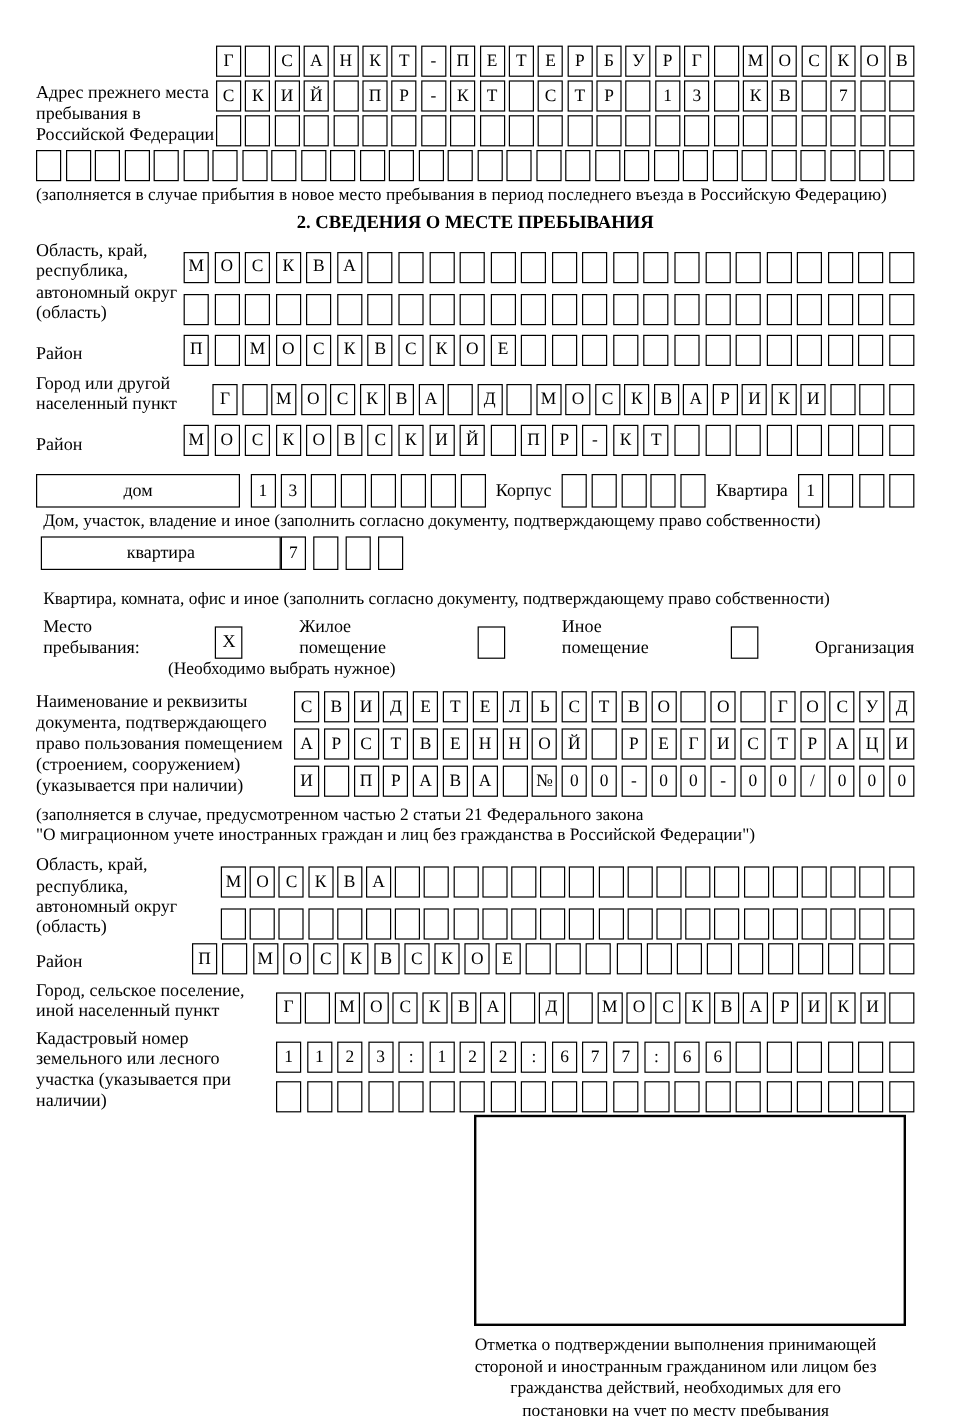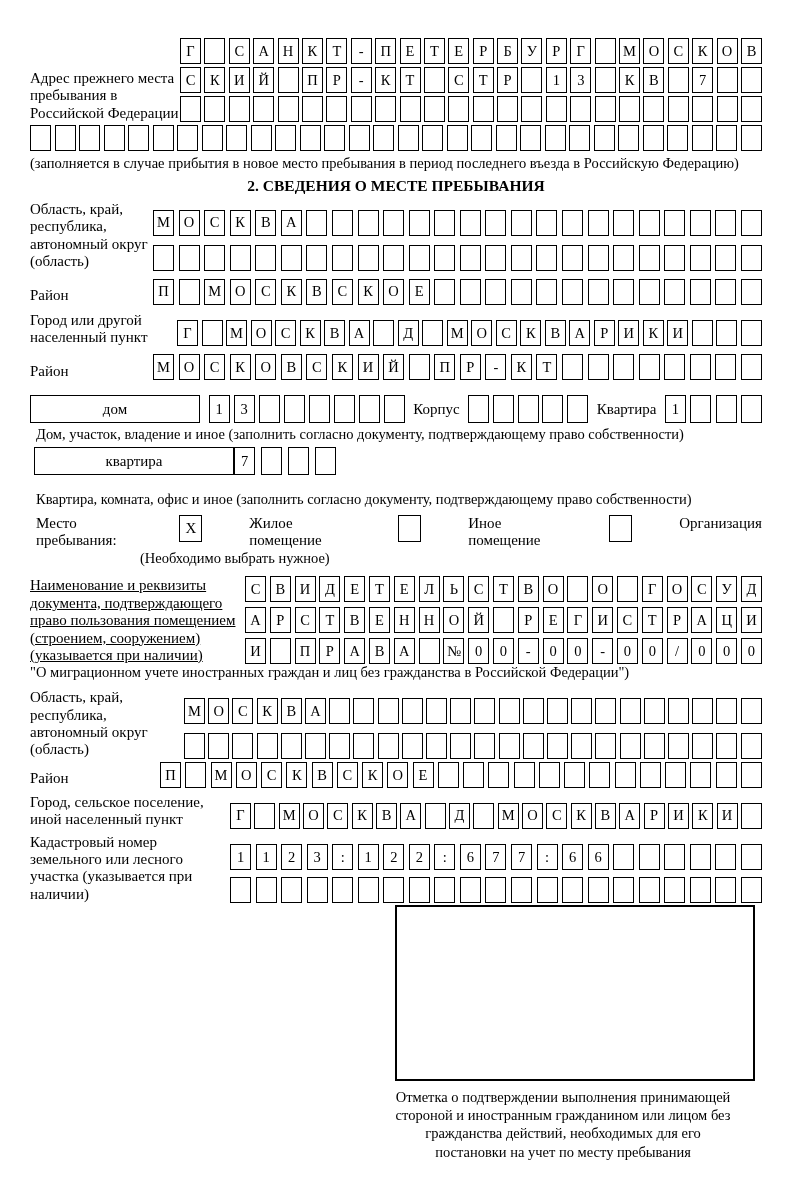--- a/index.html
+++ b/index.html
@@ -24,35 +24,35 @@
     border:1.7px solid #000;
     display:flex; align-items:center; justify-content:center;
     font-size:14.5px; line-height:1;
   }
 
   .sec-title { text-align:center; font-weight:bold; font-size:15.5px; }
   .note-c { font-size:14.5px; }
   .note-l { font-size:14.5px; }
 
   .lw150{width:150px;} .lw123{width:123px;} .lw147{width:147px;}
-  .lw154{width:154px;} .lw130{width:130px;} .lw200{width:200px;} .lw215{width:215px;text-decoration:underline;}
+  .lw154{width:154px;} .lw130{width:130px;} .lw200{width:200px;} .lw215{width:215px;}
 
   .house-row { display:flex; justify-content:space-between; align-items:center; }
   .big-box {
     border:1.7px solid #000; height:28px;
     display:flex; align-items:center; justify-content:center;
     font-size:15px;
   }
   .inline-row { align-items:center; }
   .inline-row .cbox { height:28px; }
   .inline-lbl { font-size:15px; }
 
   .kv-row { display:flex; align-items:center; gap:0;text-align:center; }
 
-  .check-row { display:flex; align-items:flex-start; font-size:15px;gap:36px; }
+  .check-row { display:flex; align-items:flex-end; font-size:15px;gap:36px; }
   .checkbox {
     width:23px; height:27px; flex:none;
     border:1.7px solid #000;
     display:flex; align-items:center; justify-content:center;
     font-size:15px; margin-left:20px;
   }
   .cr-opt { margin-left:11px; }
 
   .stamp-box { width:360px; height:176px; border:2px solid #000; margin-left:365px; }
   .stamp-caption { width:350px; margin:7px 0 0 358px; text-align:center; font-size:14.5px; line-height:1.25; }
@@ -456,20 +456,21 @@
           <span class="cbox">0</span>
           <span class="cbox">0</span>
           <span class="cbox">/</span>
           <span class="cbox">0</span>
           <span class="cbox">0</span>
           <span class="cbox">0</span>
         </div>
     </div>
   </div>
 
+  <div class="note-c" style="margin-top:7px">(заполняется в случае, предусмотренном частью 2 статьи 21 Федерального закона</div>
   <div class="note-c">"О миграционном учете иностранных граждан и лиц без гражданства в Российской Федерации")</div>
 
   <div class="field" style="margin-top:6px">
     <div class="f-label lw154">Область, край, республика, автономный округ (область)</div>
     <div class="f-rows" style="gap:9px">
       <div class="box-row">
           <span class="cbox">М</span>
           <span class="cbox">О</span>
           <span class="cbox">С</span>
           <span class="cbox">К</span>

